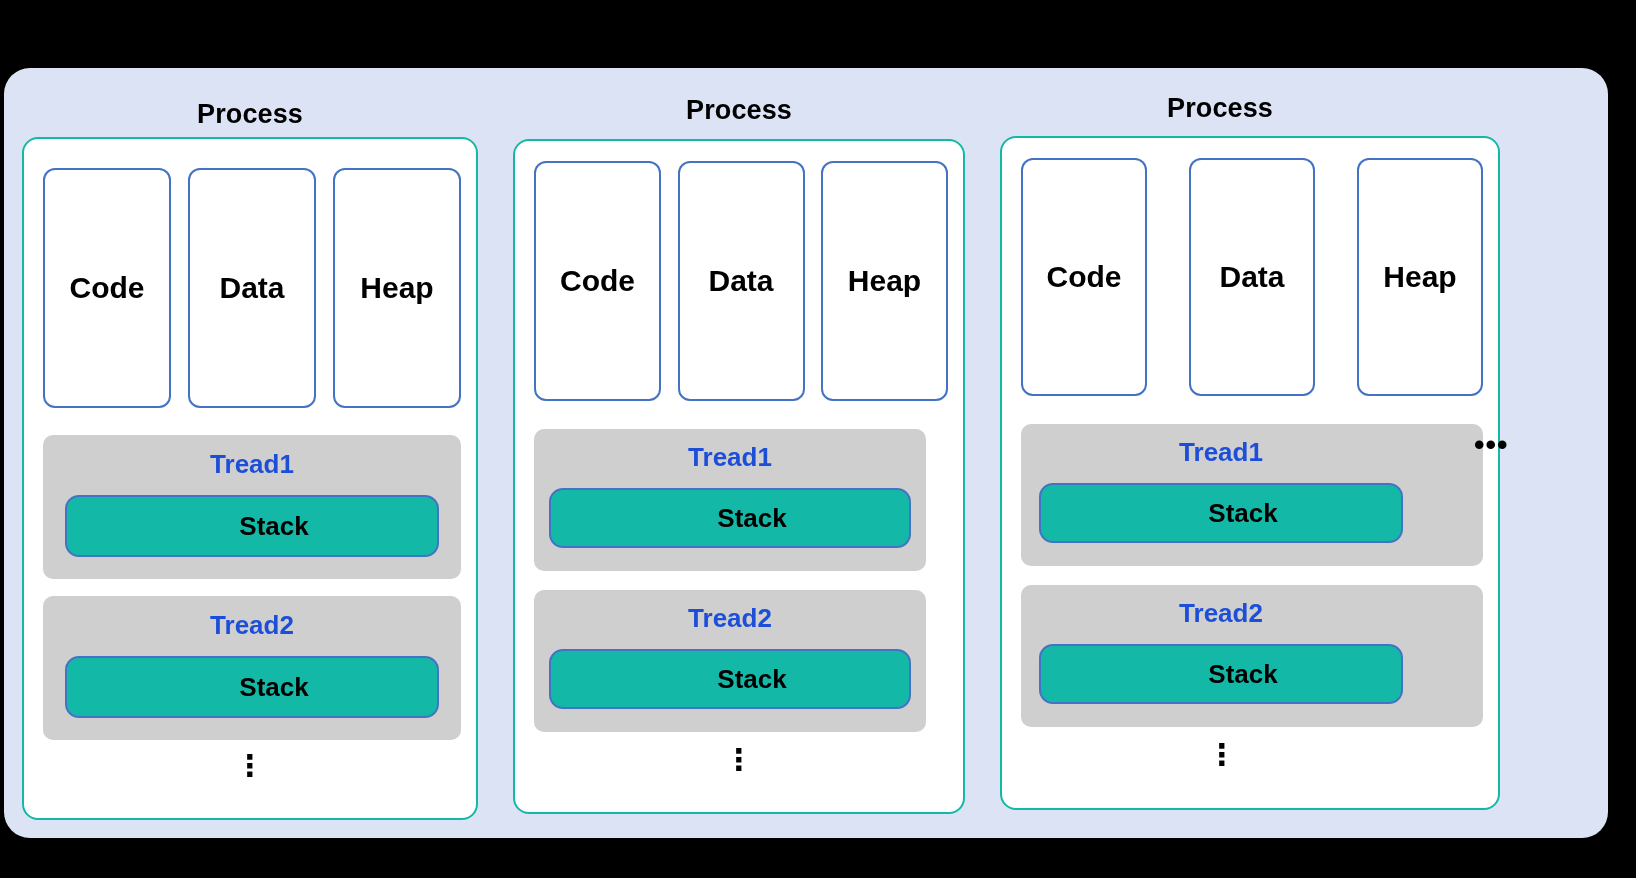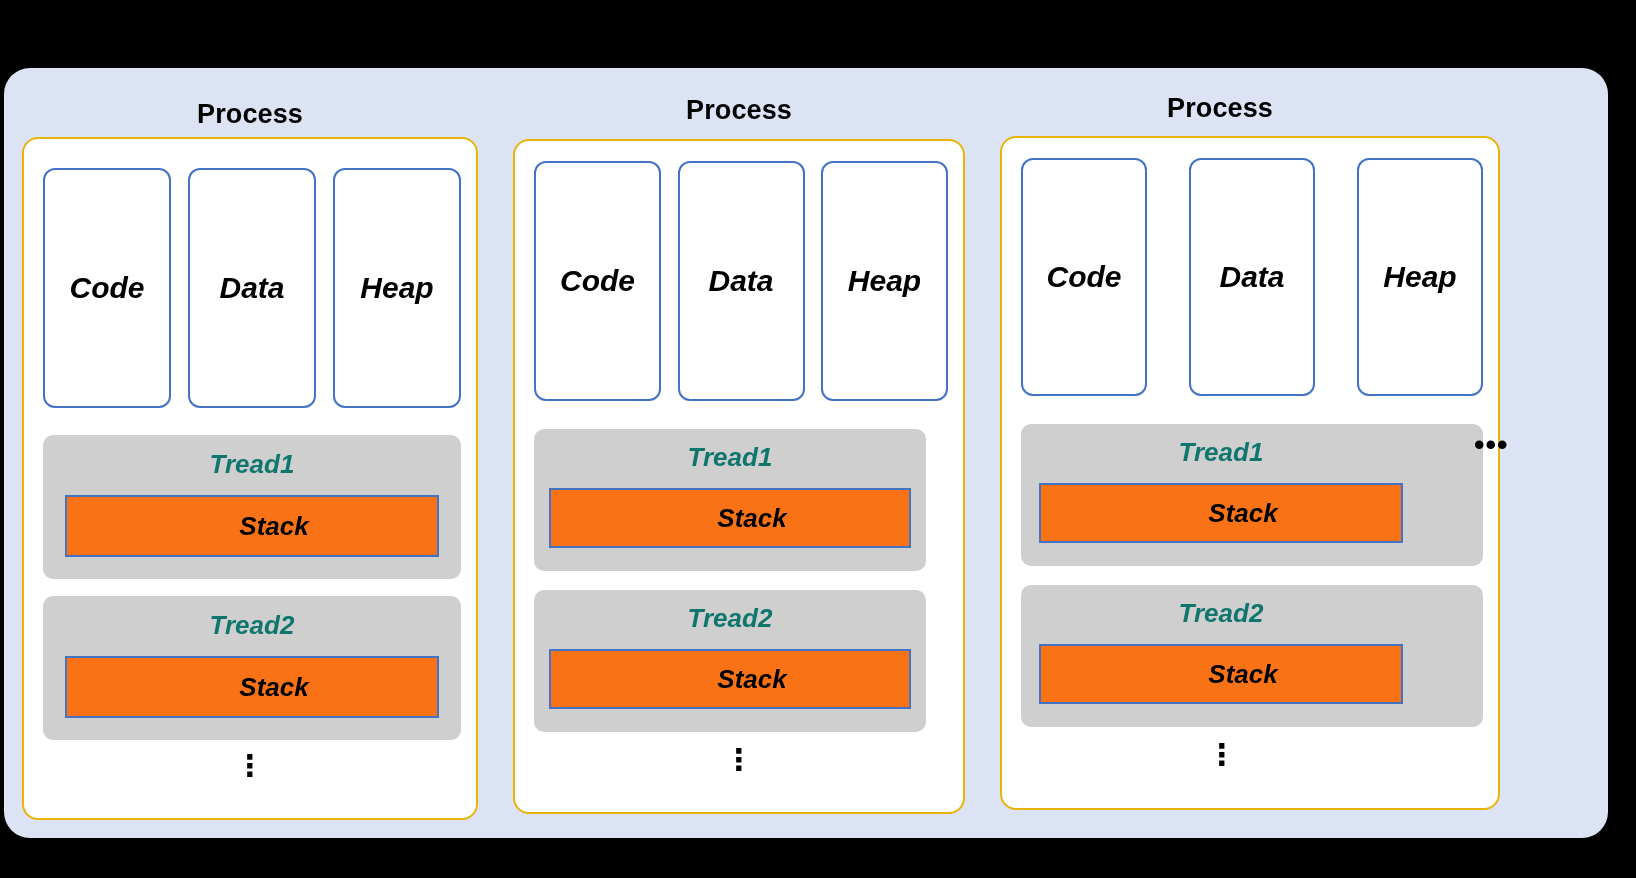--- a/index.html
+++ b/index.html
@@ -48,24 +48,23 @@
     font-weight: bold;
     color: #000000;
     letter-spacing: 0.1px;
     line-height: 32px;
   }
   .process-box {
     position: absolute;
     left: 0;
     width: 100%;
     background: #ffffff;
-    border: 2px solid #eab308;
+    border: 2px solid #14b8a6;
     border-radius: 16px;
     box-sizing: border-box;
-    font-style: italic;
   }
 
   
   .segments-row {
     position: absolute;
     display: flex;
     justify-content: space-between;
     box-sizing: border-box;
   }
   .segment-box {
@@ -91,28 +90,28 @@
     background: #cfcfcf;
     border-radius: 10px;
     box-sizing: border-box;
     display: flex;
     flex-direction: column;
     align-items: center;
   }
   .thread-title {
     font-size: 26px;
     font-weight: bold;
-    color: #0f766e;
+    color: #1d4ed8;
     text-align: center;
     line-height: 1;
   }
   .stack-box {
-    background: #f97316;
+    background: #14b8a6;
     border: 2px solid #4472c4;
-    border-radius: 0;
+    border-radius: 14px;
     box-sizing: border-box;
     display: flex;
     align-items: center;
     justify-content: center;
     padding-left: 44px;
   }
   .stack-label {
     font-size: 26px;
     font-weight: bold;
     color: #000000;

